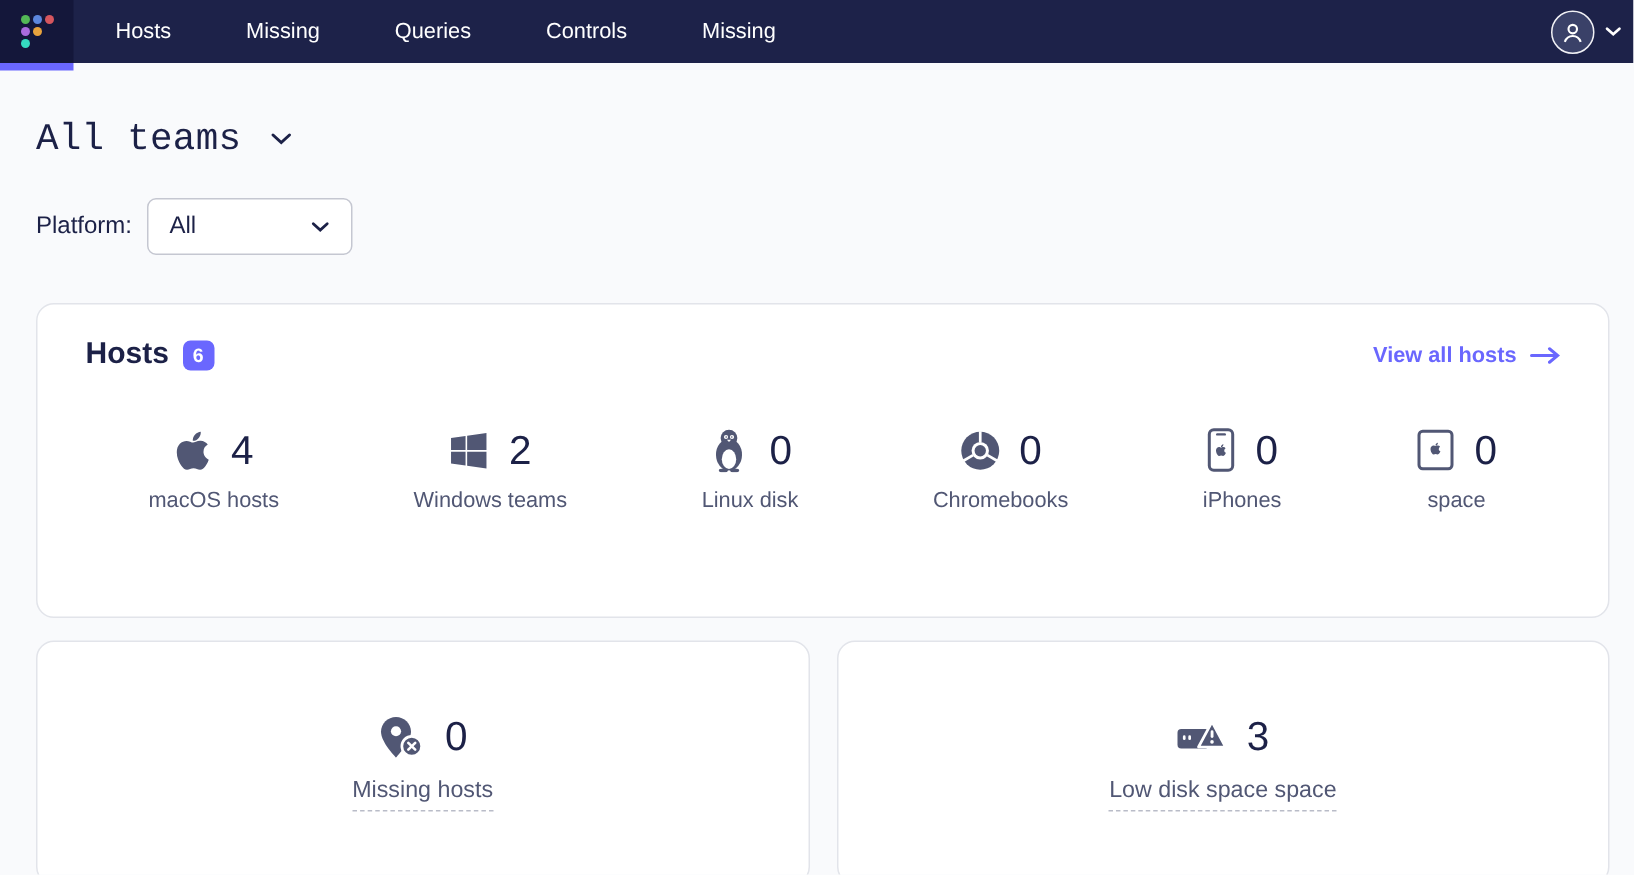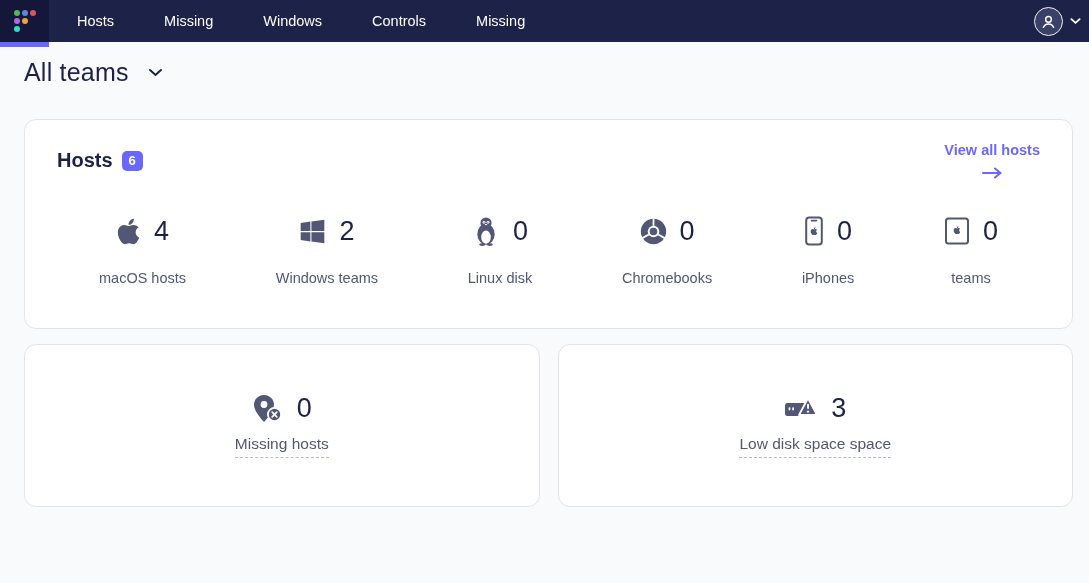--- a/index.html
+++ b/index.html
@@ -62,25 +62,26 @@
     border: 1.5px solid #f1f1f5;
     display: flex;
     align-items: center;
     justify-content: center;
   }
 
   
   .main { padding: 0 16px 0 24px; }
 
   .teams-row {
-    margin-top: 16px;
+    margin-top: 36px;
     display: inline-flex;
     align-items: center;
     gap: 19px;
     cursor: pointer;
+    font-family: Liberation Mono, monospace;
   }
   .teams-title {
     font-size: 25px;
     font-weight: 500;
     color: #1c2147;
     letter-spacing: 0.2px;
   }
 
   .platform-row {
     margin-top: 25px;
@@ -136,21 +137,20 @@
   .view-all {
     margin-left: auto;
     display: flex;
     align-items: center;
     gap: 9px;
     color: #6a67fe;
     font-size: 14.5px;
     font-weight: 700;
     cursor: pointer;
     text-decoration: none;
-    flex-direction: column;
   }
 
   .stats-row {
     margin-top: 36px;
     display: flex;
     justify-content: space-between;
     padding: 0 42px;
   }
   .stat {
     display: flex;
@@ -161,21 +161,21 @@
     display: flex;
     align-items: center;
     gap: 13px;
     height: 32px;
   }
   .stat-count {
     font-size: 27px;
     color: #1c2147;
   }
   .stat-label {
-    margin-top: 23px;
+    margin-top: 10px;
     font-size: 14.5px;
     color: #515774;
   }
 
   .bottom-cards {
     margin-top: 15px;
     display: grid;
     grid-template-columns: 1fr 1fr;
     gap: 18px;
   }
@@ -214,21 +214,21 @@
       <circle class="logo-dot" cx="5" cy="13" r="3" fill="#a96bdc"></circle>
       <circle class="logo-dot" cx="13" cy="13" r="3" fill="#e8a33d"></circle>
       <circle class="logo-dot" cx="5" cy="21" r="3" fill="#35dbc0"></circle>
     </svg>
   </div>
   <div class="active-bar"></div>
 
   <nav class="nav-links">
     <div class="nav-link">Hosts</div>
     <div class="nav-link">Missing</div>
-    <div class="nav-link">Windows</div>
+    <div class="nav-link">Queries</div>
     <div class="nav-link">Controls</div>
     <div class="nav-link">Missing</div>
   </nav>
 
   <div class="nav-right">
     <div class="avatar-circle">
       <svg width="17" height="17" viewBox="0 0 24 24" fill="none" stroke="#ffffff" stroke-width="2">
         <circle cx="12" cy="9" r="4"></circle>
         <path d="M4.5 21c1.5-4 4.5-5.5 7.5-5.5s6 1.5 7.5 5.5"></path>
       </svg>
@@ -241,20 +241,29 @@
 
 <main class="main">
 
   <div class="teams-row">
     <h1 class="teams-title">All teams</h1>
     <svg width="15" height="10" viewBox="0 0 15 10" fill="none" stroke="#1c2147" stroke-width="2" stroke-linecap="round">
       <path d="M2 2l5.5 5L13 2"></path>
     </svg>
   </div>
 
+  <div class="platform-row">
+    <span class="platform-label">Platform:</span>
+    <div class="platform-select">
+      <span>All</span>
+      <svg width="13" height="9" viewBox="0 0 14 9" fill="none" stroke="#1c2147" stroke-width="2" stroke-linecap="round">
+        <path d="M2 2l5 4.5L12 2"></path>
+      </svg>
+    </div>
+  </div>
 
   
   <section class="card hosts-card">
     <div class="card-header">
       <h2 class="card-title">Hosts</h2>
       <span class="count-badge">6</span>
       <a class="view-all">
         <span>View all hosts</span>
         <svg width="20" height="12" viewBox="0 0 20 12" fill="none" stroke="#6a67fe" stroke-width="2" stroke-linecap="round">
           <path d="M1 6h17M13 1.5L18.5 6 13 10.5"></path>
@@ -337,21 +346,21 @@
       <div class="stat">
         <div class="stat-top">
           <svg width="26" height="30" viewBox="0 0 26 30">
             <rect x="2" y="2.5" width="22" height="25" rx="2.5" fill="none" stroke="#515774" stroke-width="2"></rect>
             <g transform="translate(9.6,9.6) scale(0.0175)">
               <path fill="#515774" d="M318.7 268.7c-.2-36.7 16.4-64.4 50-84.8-18.8-26.9-47.2-41.7-84.7-44.6-35.5-2.8-74.3 20.7-88.5 20.7-15 0-49.4-19.7-76.4-19.7C63.3 140.7 4 184.8 4 273.5q0 39.3 14.4 81.2c12.8 36.7 59 126.7 107.2 125.2 25.2-.6 43-17.9 75.8-17.9 31.8 0 48.3 17.9 76.4 17.9 48.6-.7 90.4-82.5 102.6-119.3-65.2-30.7-61.7-90-61.7-91.9zm-56.6-164.2c27.3-32.4 24.8-61.9 24-72.5-24.1 1.4-52 16.4-67.9 34.9-17.5 19.8-27.8 44.3-25.6 71.9 26.1 2 49.9-11.4 69.5-34.3z"></path>
             </g>
           </svg>
           <span class="stat-count">0</span>
         </div>
-        <span class="stat-label">teams</span>
+        <span class="stat-label">space</span>
       </div>
 
     </div>
   </section>
 
   
   <div class="bottom-cards">
 
     <section class="card summary-card">
       <div class="summary-top">

